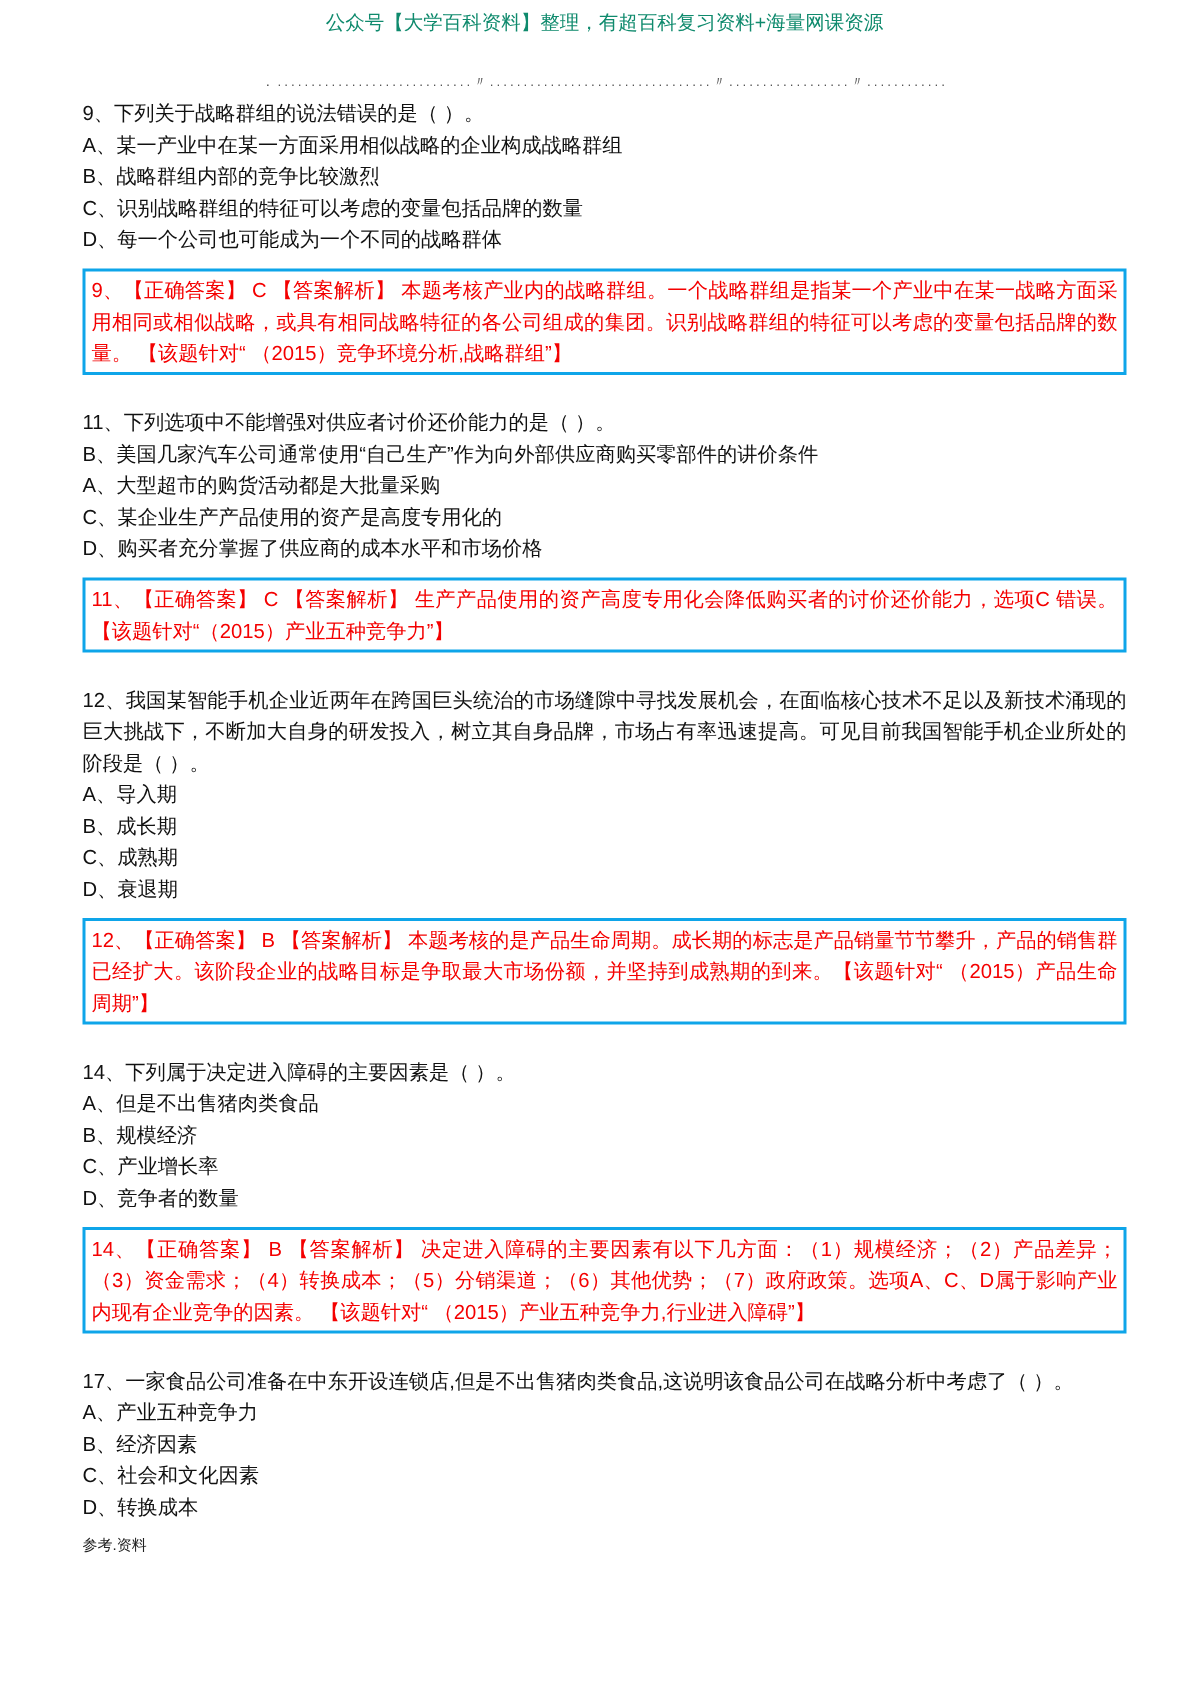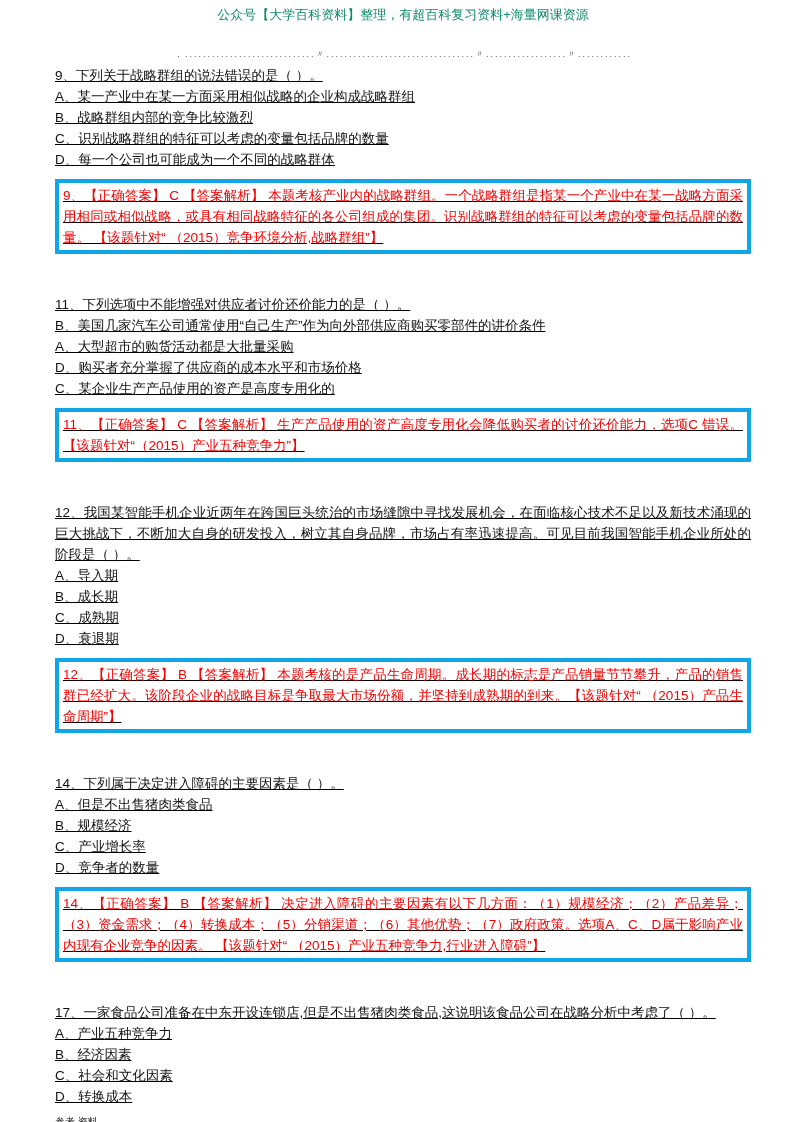--- a/index.html
+++ b/index.html
@@ -10,25 +10,25 @@
     padding:6px 42px 0 55px; position:relative; overflow:hidden;border-radius:27px;
   }
   .header { text-align:center; font-size:13px; color:#0f8a6d; margin-bottom:24px; }
   .dots {
     font-size:9px; color:#555; letter-spacing:2px; white-space:nowrap;
     overflow:hidden; text-align:center; margin-bottom:5px; height:12px;
   }
   .stem, .option {
     font-size:13.5px; color:#111111; line-height:21px; text-align:justify;
   }
-  .question { margin:0;text-decoration:underline; }
+  .question { margin:0; }
   .answer-box {
-    border:4px solid #0ea5e9; color:#f40000; font-size:13.5px;
+    border:2px solid #0ea5e9; color:#f40000; font-size:13.5px;
     line-height:21px; padding:2px 4px; text-align:justify;
-    margin-top:9px; margin-bottom:40px;
+    margin-top:9px; margin-bottom:21px;
   }
   .footer { font-size:10px; color:#222; margin-top:8px; }
 </style>
 </head>
 <body>
 
 <div class="page">
 
   <div class="header">
     <span>公众号【大学百科资料】整理，有超百科复习资料+海量网课资源</span>
@@ -44,22 +44,22 @@
     <div class="option">D、每一个公司也可能成为一个不同的战略群体</div>
     <div class="answer-box">
       <span>9、【正确答案】 C 【答案解析】 本题考核产业内的战略群组。一个战略群组是指某一个产业中在某一战略方面采用相同或相似战略，或具有相同战略特征的各公司组成的集团。识别战略群组的特征可以考虑的变量包括品牌的数量。 【该题针对“ （2015）竞争环境分析,战略群组”】</span>
     </div>
   </section>
 
   <section class="question">
     <div class="stem">11、下列选项中不能增强对供应者讨价还价能力的是（  ）。</div>
     <div class="option">B、美国几家汽车公司通常使用“自己生产”作为向外部供应商购买零部件的讲价条件</div>
     <div class="option">A、大型超市的购货活动都是大批量采购</div>
+    <div class="option">C、某企业生产产品使用的资产是高度专用化的</div>
     <div class="option">D、购买者充分掌握了供应商的成本水平和市场价格</div>
-    <div class="option">C、某企业生产产品使用的资产是高度专用化的</div>
     <div class="answer-box">
       <span>11、【正确答案】 C 【答案解析】 生产产品使用的资产高度专用化会降低购买者的讨价还价能力，选项C 错误。 【该题针对“（2015）产业五种竞争力”】</span>
     </div>
   </section>
 
   <section class="question">
     <div class="stem">12、我国某智能手机企业近两年在跨国巨头统治的市场缝隙中寻找发展机会，在面临核心技术不足以及新技术涌现的巨大挑战下，不断加大自身的研发投入，树立其自身品牌，市场占有率迅速提高。可见目前我国智能手机企业所处的阶段是（  ）。</div>
     <div class="option">A、导入期</div>
     <div class="option">B、成长期</div>
     <div class="option">C、成熟期</div>

